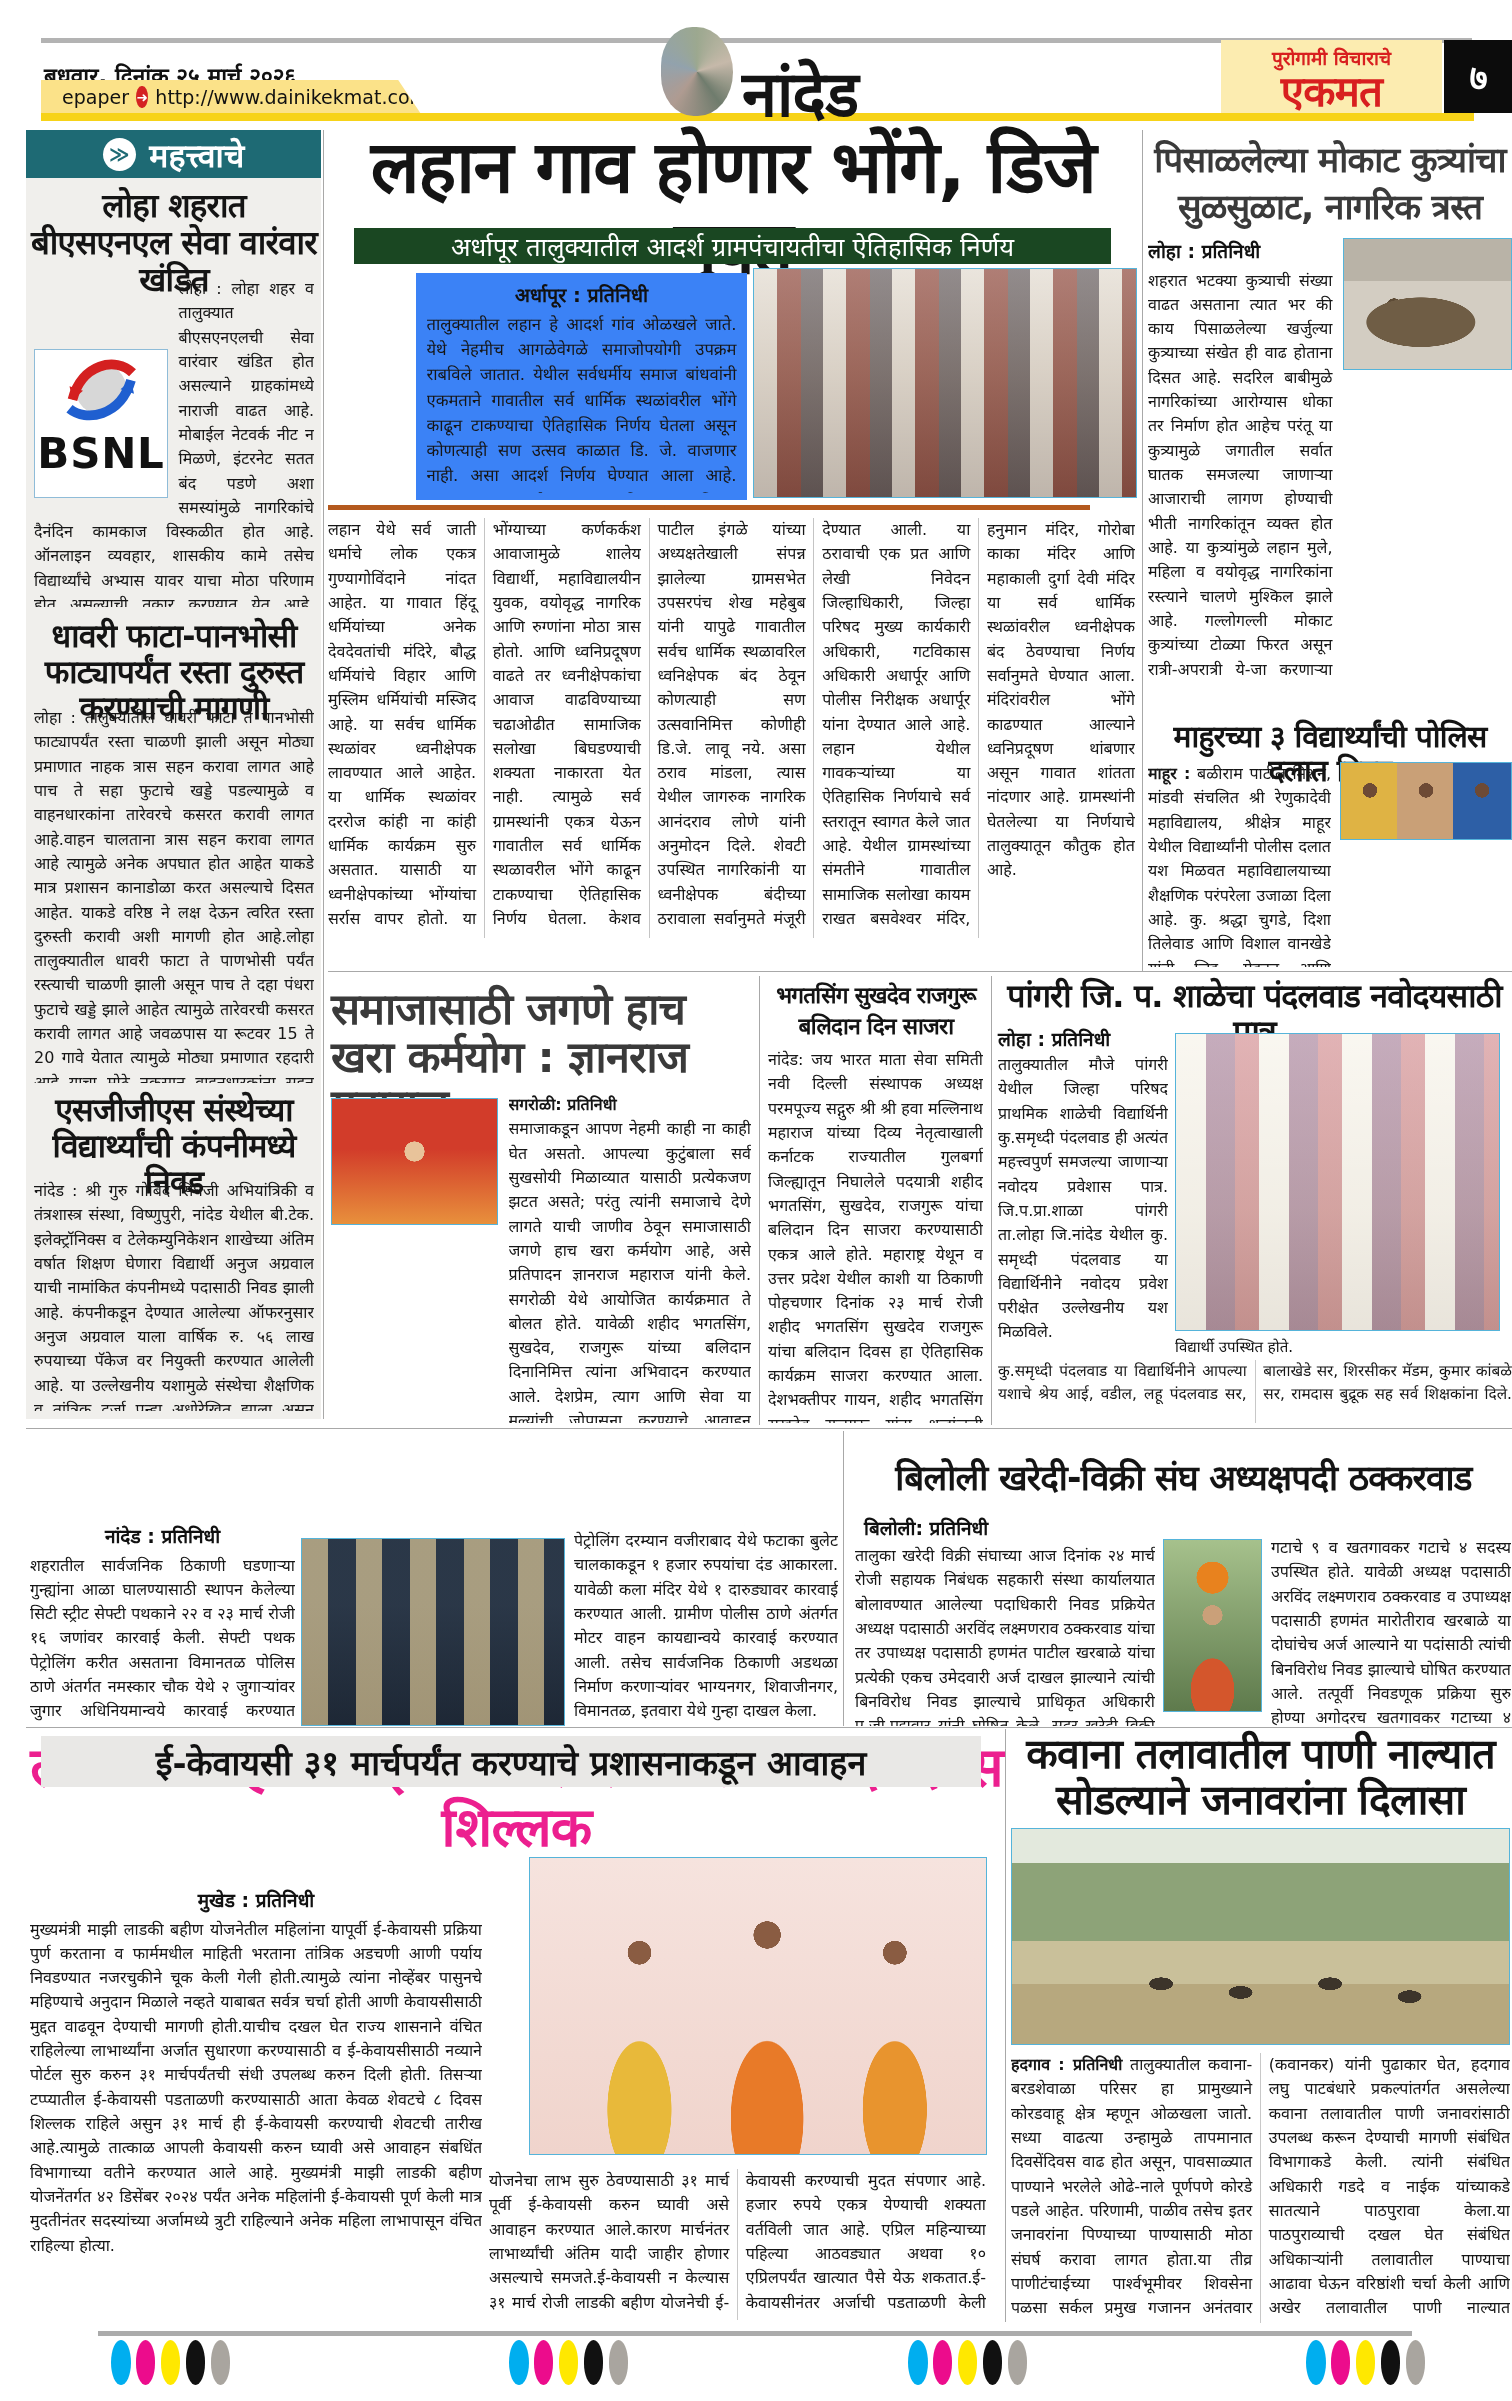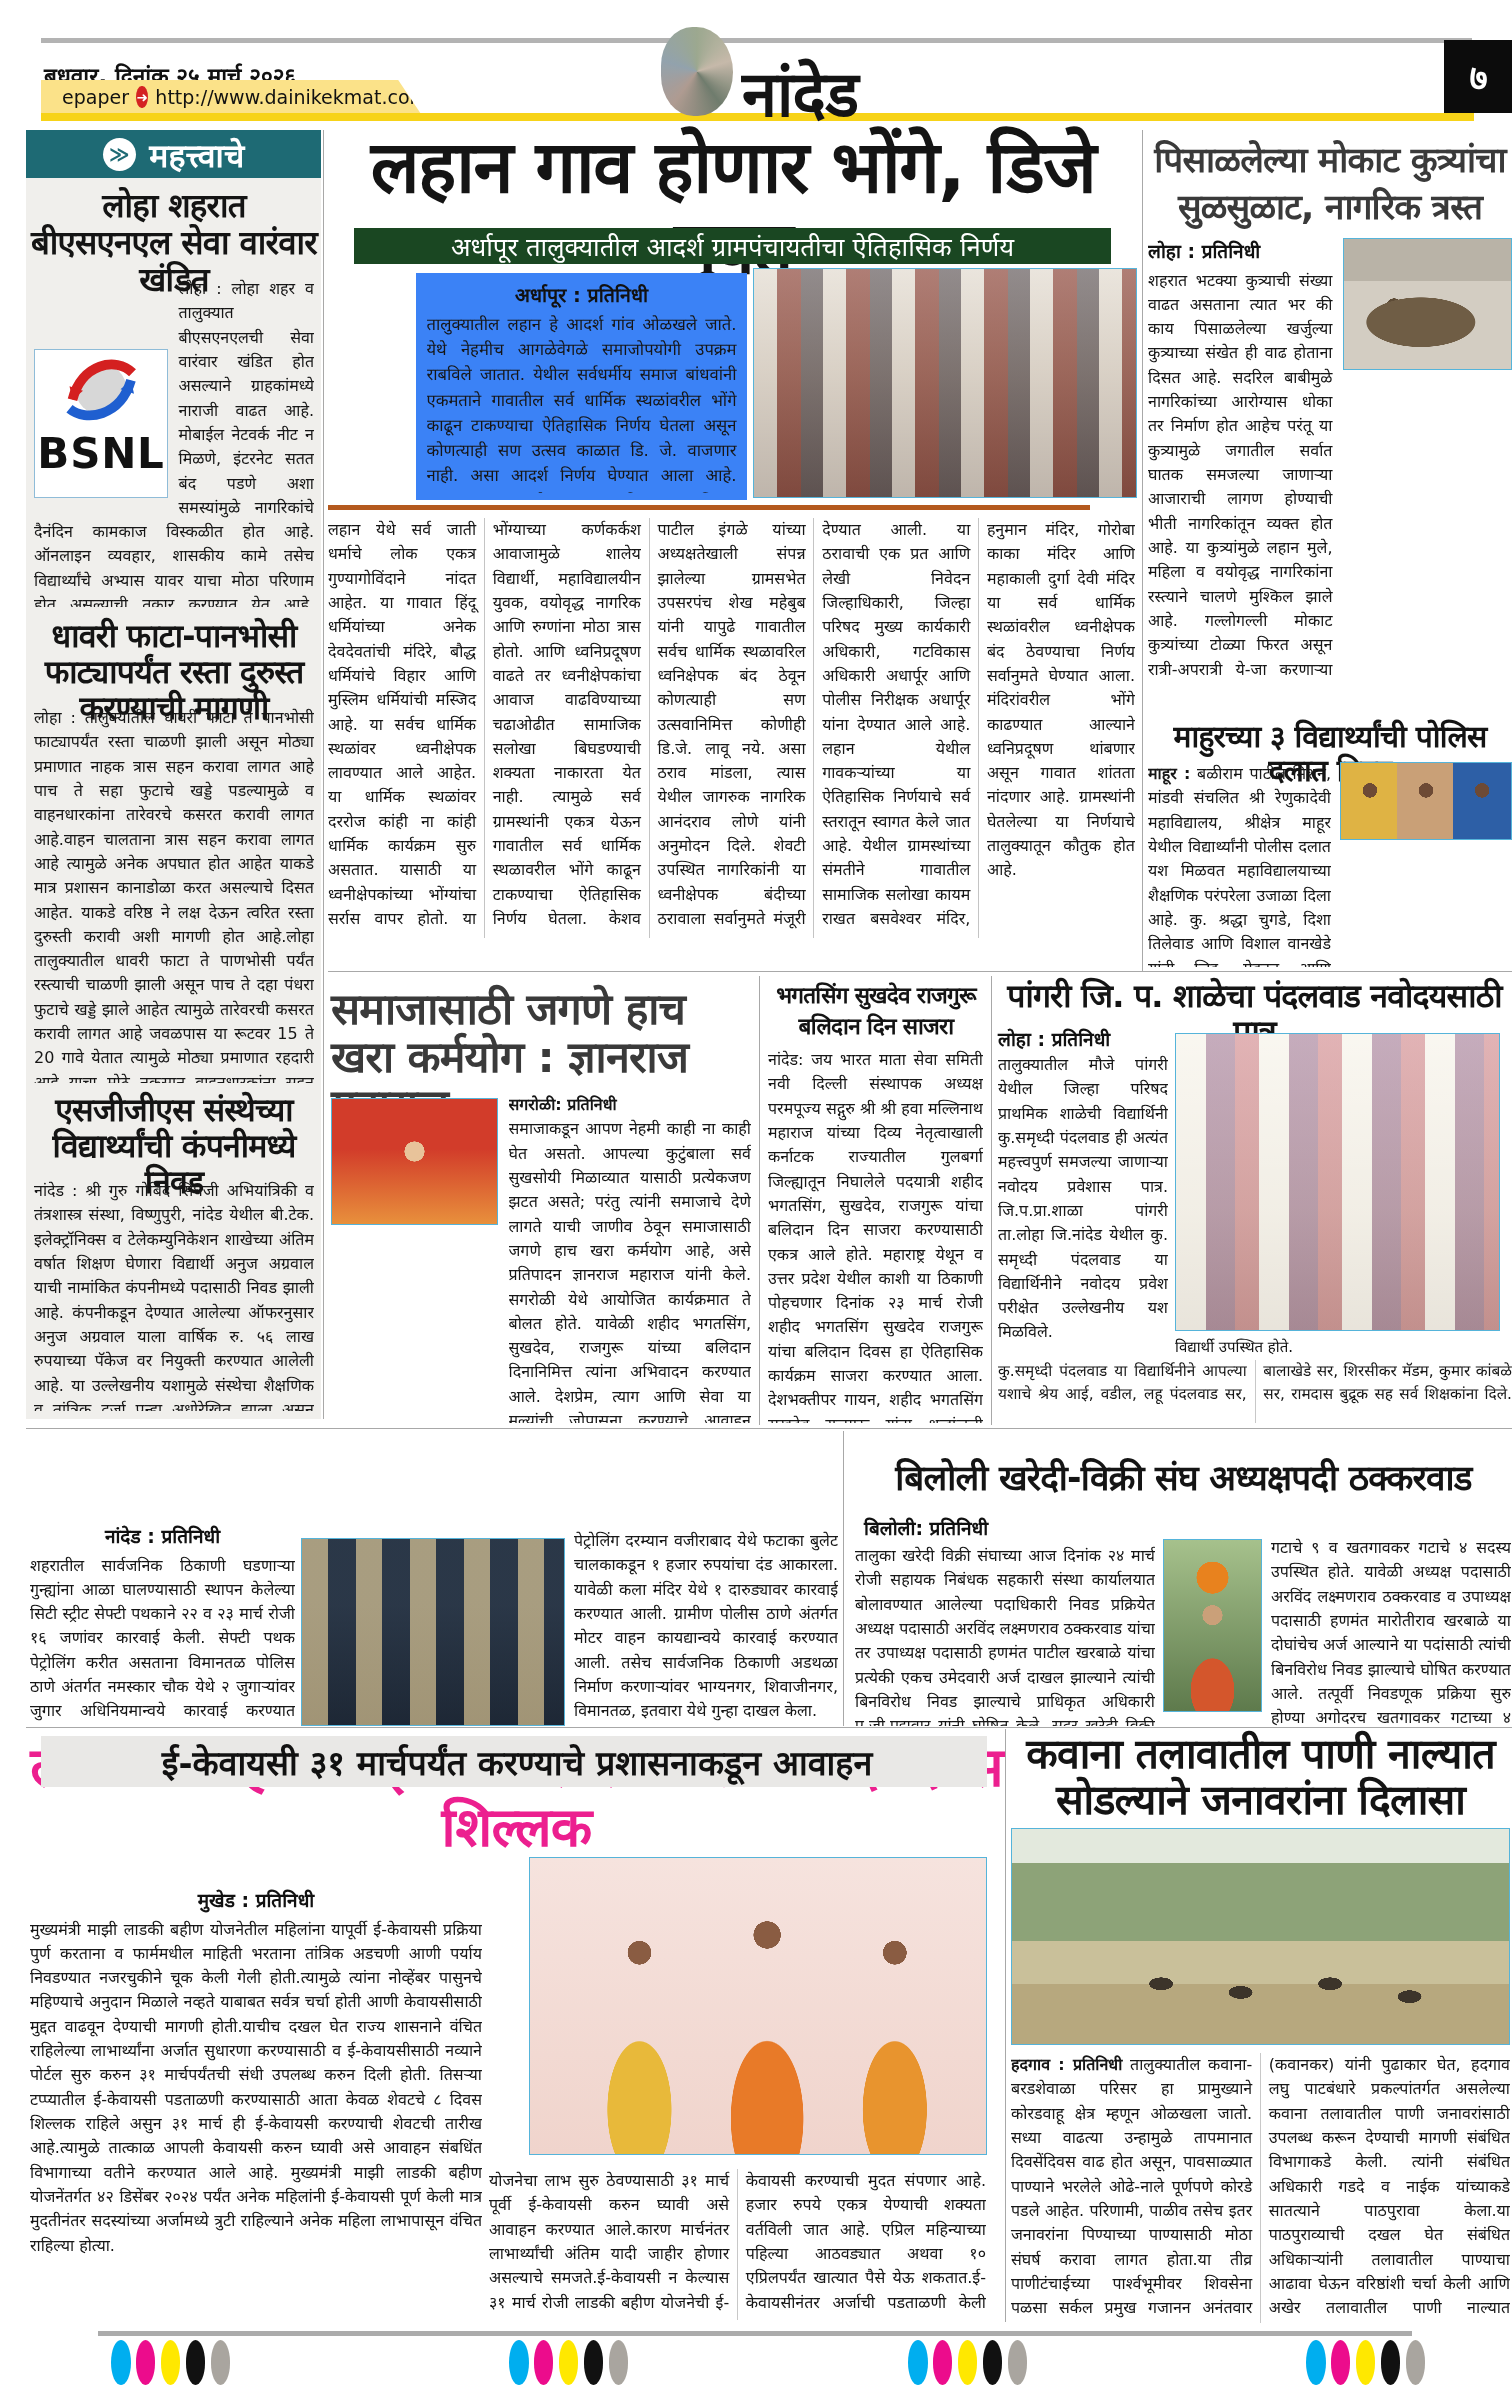--- a/index.html
+++ b/index.html
@@ -93,20 +93,24 @@
     <div class="abs" style="left:41px;top:38px;width:1431px;height:5.3px;background:#b3b3b3;"></div>
     <div class="abs" style="left:44px;top:60px;font-size:22.6px;font-weight:bold;">बुधवार, दिनांक २५ मार्च २०२६</div>
     <div class="abs ribbon" style="left:41px;top:80px;width:380px;height:34px;font-size:19px;">
       <span>epaper</span>
       <span class="linkicon">➜</span>
       <span>http://www.dainikekmat.com</span>
     </div>
     <div class="abs" style="left:41px;top:113px;width:1433px;height:8.3px;background:#f7d318;"></div>
     <div class="abs mapicon" style="left:661px;top:27px;width:72px;height:89px;"></div>
     <div class="abs hl" style="left:742px;top:36px;font-size:63px;margin-top:24px;">नांदेड</div>
+    <div class="abs brandbox" style="left:1221px;top:40px;width:221px;height:73px;">
+      <div style="font-size:19px;font-weight:bold;padding-top:4.5px;">पुरोगामी विचाराचे</div>
+      <div style="font-size:42px;font-weight:bold;line-height:1.0;letter-spacing:-0.8px;">एकमत</div>
+    </div>
     <div class="abs pagenobox" style="left:1444px;top:40px;width:69px;height:73px;">
       <span style="font-size:35px;font-weight:bold;">७</span>
     </div>
   </div>
 
   <div class="abs sidebar-bg" style="left:26px;top:130px;width:295px;height:1289px;"></div>
   <div class="abs tealhead" style="left:26px;top:130px;width:295px;height:48px;font-size:32px;">
     <span class="chev">≫</span>
     <span>महत्त्वाचे</span>
   </div>
@@ -204,21 +208,21 @@
   <div class="abs bodytxt" style="left:855px;top:1544px;width:300px;height:182px;">तालुका खरेदी विक्री संघाच्या आज दिनांक २४ मार्च रोजी सहायक निबंधक सहकारी संस्था कार्यालयात बोलावण्यात आलेल्या पदाधिकारी निवड प्रक्रियेत अध्यक्ष पदासाठी अरविंद लक्ष्मणराव ठक्करवाड यांचा तर उपाध्यक्ष पदासाठी हणमंत पाटील खरबाळे यांचा प्रत्येकी एकच उमेदवारी अर्ज दाखल झाल्याने त्यांची बिनविरोध निवड झाल्याचे प्राधिकृत अधिकारी ए.जी.पद्मवार यांनी घोषित केले. सदर खरेदी विक्री संघाची निवडणूक यापूर्वी पार पडली होती. त्यात ११ सदस्य बिनविरोध निवडून आले तर दोन जगासाठी निवडणूक झाली होती. आज दि. २४ मार्च रोजी सहायक निबंधक कार्यालयात पदाधिकारी निवड झाली.</div>
   <div class="abs" style="left:1163px;top:1536px;width:348px;height:190px;overflow:hidden;">
     <div class="photo ph-turban" style="float:left;width:99px;height:173px;margin:3px 9px 3px 0;"></div>
     <div class="bodytxt" style="height:190px;">गटाचे ९ व खतगावकर गटाचे ४ सदस्य उपस्थित होते. यावेळी अध्यक्ष पदासाठी अरविंद लक्ष्मणराव ठक्करवाड व उपाध्यक्ष पदासाठी हणमंत मारोतीराव खरबाळे या दोघांचेच अर्ज आल्याने या पदांसाठी त्यांची बिनविरोध निवड झाल्याचे घोषित करण्यात आले. तत्पूर्वी निवडणूक प्रक्रिया सुरु होण्या अगोदरच खतगावकर गटाच्या ४ सदस्यांनी सभागृह सोडले. नवनिर्वाचित अध्यक्ष व उपाध्यक्षांचे माजी मुख्यमंत्री खा.अशोकराव चव्हाण, खा. डॉ. अजित गोपछडे, आ.जितेश अंतापूरकर, भाजपा जिल्हाध्यक्ष लक्ष्मणराव ठक्करवाड यांनी अभिनंदन केले.</div>
   </div>
 
   <div class="abs hrule" style="left:26px;top:1727px;width:1486px;"></div>
   <div class="abs vrule" style="left:1005px;top:1729px;height:593px;"></div>
 
   <div class="abs hl center pink" style="left:30px;top:1738px;width:973px;font-size:54px;letter-spacing:-0.8px;">लाडक्या बहिणींना ई-केवायसीसाठी शेवटचे ६ दिवस शिल्लक</div>
-  <div class="abs graybar" style="left:41px;top:1736px;width:940px;height:51px;padding-left:6px;">
+  <div class="abs graybar" style="left:41px;top:1736px;width:940px;height:51px;">
     <span style="font-size:34px;">ई-केवायसी ३१ मार्चपर्यंत करण्याचे प्रशासनाकडून आवाहन</span>
   </div>
   <div class="abs" style="left:30px;top:1887px;width:452px;height:432px;overflow:hidden;">
     <div class="center byline" style="font-size:19px;margin-bottom:4.5px;">मुखेड : प्रतिनिधी</div>
     <div class="bodytxt" style="height:404px;">मुख्यमंत्री माझी लाडकी बहीण योजनेतील महिलांना यापूर्वी ई-केवायसी प्रक्रिया पुर्ण करताना व फार्ममधील माहिती भरताना तांत्रिक अडचणी आणी पर्याय निवडण्यात नजरचुकीने चूक केली गेली होती.त्यामुळे त्यांना नोव्हेंबर पासुनचे महिण्याचे अनुदान मिळाले नव्हते याबाबत सर्वत्र चर्चा होती आणी केवायसीसाठी मुद्दत वाढवून देण्याची मागणी होती.याचीच दखल घेत राज्य शासनाने वंचित राहिलेल्या लाभार्थ्यांना अर्जात सुधारणा करण्यासाठी व ई-केवायसीसाठी नव्याने पोर्टल सुरु करुन ३१ मार्चपर्यंतची संधी उपलब्ध करुन दिली होती. तिसऱ्या टप्प्यातील ई-केवायसी पडताळणी करण्यासाठी आता केवळ शेवटचे ८ दिवस शिल्लक राहिले असुन ३१ मार्च ही ई-केवायसी करण्याची शेवटची तारीख आहे.त्यामुळे तात्काळ आपली केवायसी करुन घ्यावी असे आवाहन संबधिंत विभागाच्या वतीने करण्यात आले आहे. मुख्यमंत्री माझी लाडकी बहीण योजनेंतर्गत ४२ डिसेंबर २०२४ पर्यंत अनेक महिलांनी ई-केवायसी पूर्ण केली मात्र मुदतीनंतर सदस्यांच्या अर्जामध्ये त्रुटी राहिल्याने अनेक महिला लाभापासून वंचित राहिल्या होत्या.</div>
   </div>
   <div class="abs photo ph-women" style="left:529px;top:1857px;width:458px;height:298px;"></div>
   <div class="abs bodytxt cols2" style="left:489px;top:2169px;width:497px;height:151px;">योजनेचा लाभ सुरु ठेवण्यासाठी ३१ मार्च पूर्वी ई-केवायसी करुन घ्यावी असे आवाहन करण्यात आले.कारण मार्चनंतर लाभार्थ्यांची अंतिम यादी जाहीर होणार असल्याचे समजते.ई-केवायसी न केल्यास ३१ मार्च रोजी लाडकी बहीण योजनेची ई-केवायसी करण्याची मुदत संपणार आहे. हजार रुपये एकत्र येण्याची शक्यता वर्तविली जात आहे. एप्रिल महिन्याच्या पहिल्या आठवड्यात अथवा १० एप्रिलपर्यंत खात्यात पैसे येऊ शकतात.ई-केवायसीनंतर अर्जाची पडताळणी केली जाणार आहे.त्यानंतर पात्र महिलांच्या खात्यात हप्ता वितरण केला जाईल असे सांगण्यात येत आहे.लाडकी बहीण योजनेसाठी ई-केवायसी करण्यासाठी अखेरचे ८ दिवस शिल्लक आहेत तरी आपली ई-केवायसी तात्काळ करून घ्यावी.</div>
 
   <div class="abs hl center" style="left:1011px;top:1732px;width:499px;font-size:41px;">कवाना तलावातील पाणी नाल्यात सोडल्याने जनावरांना दिलासा</div>

